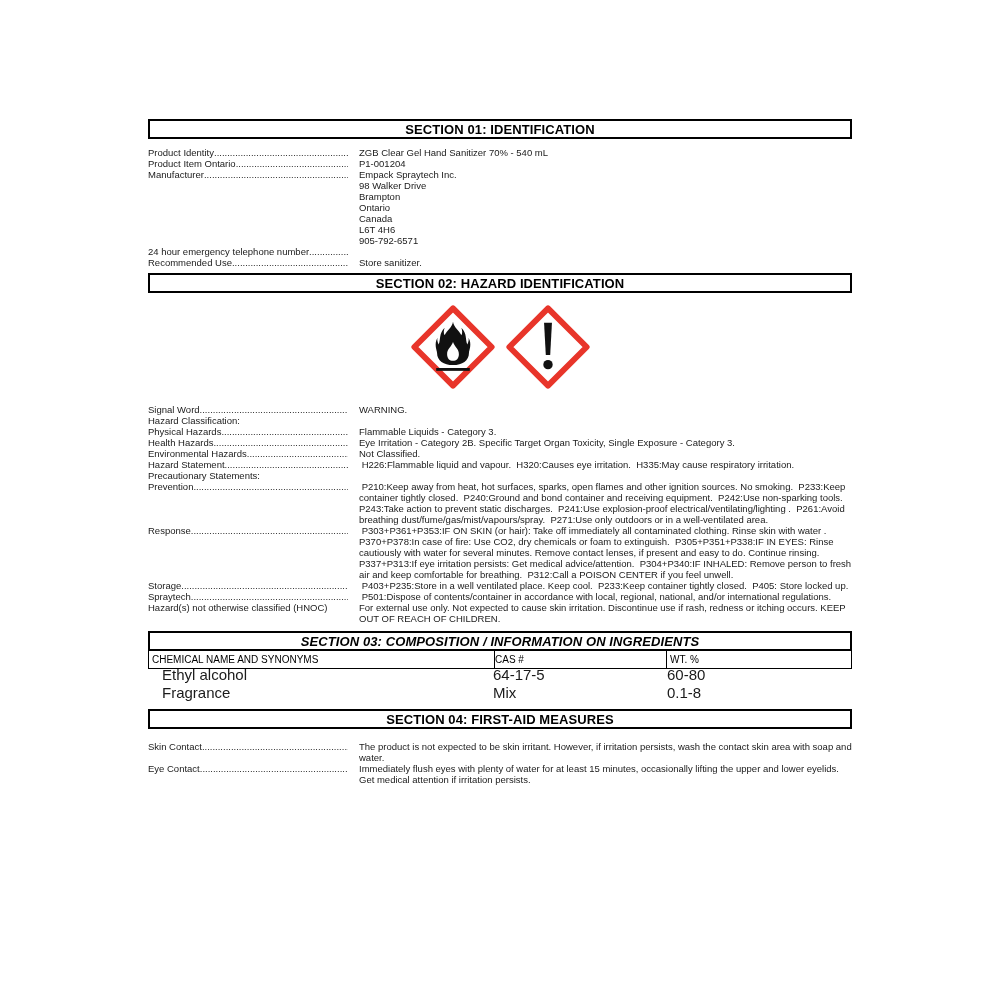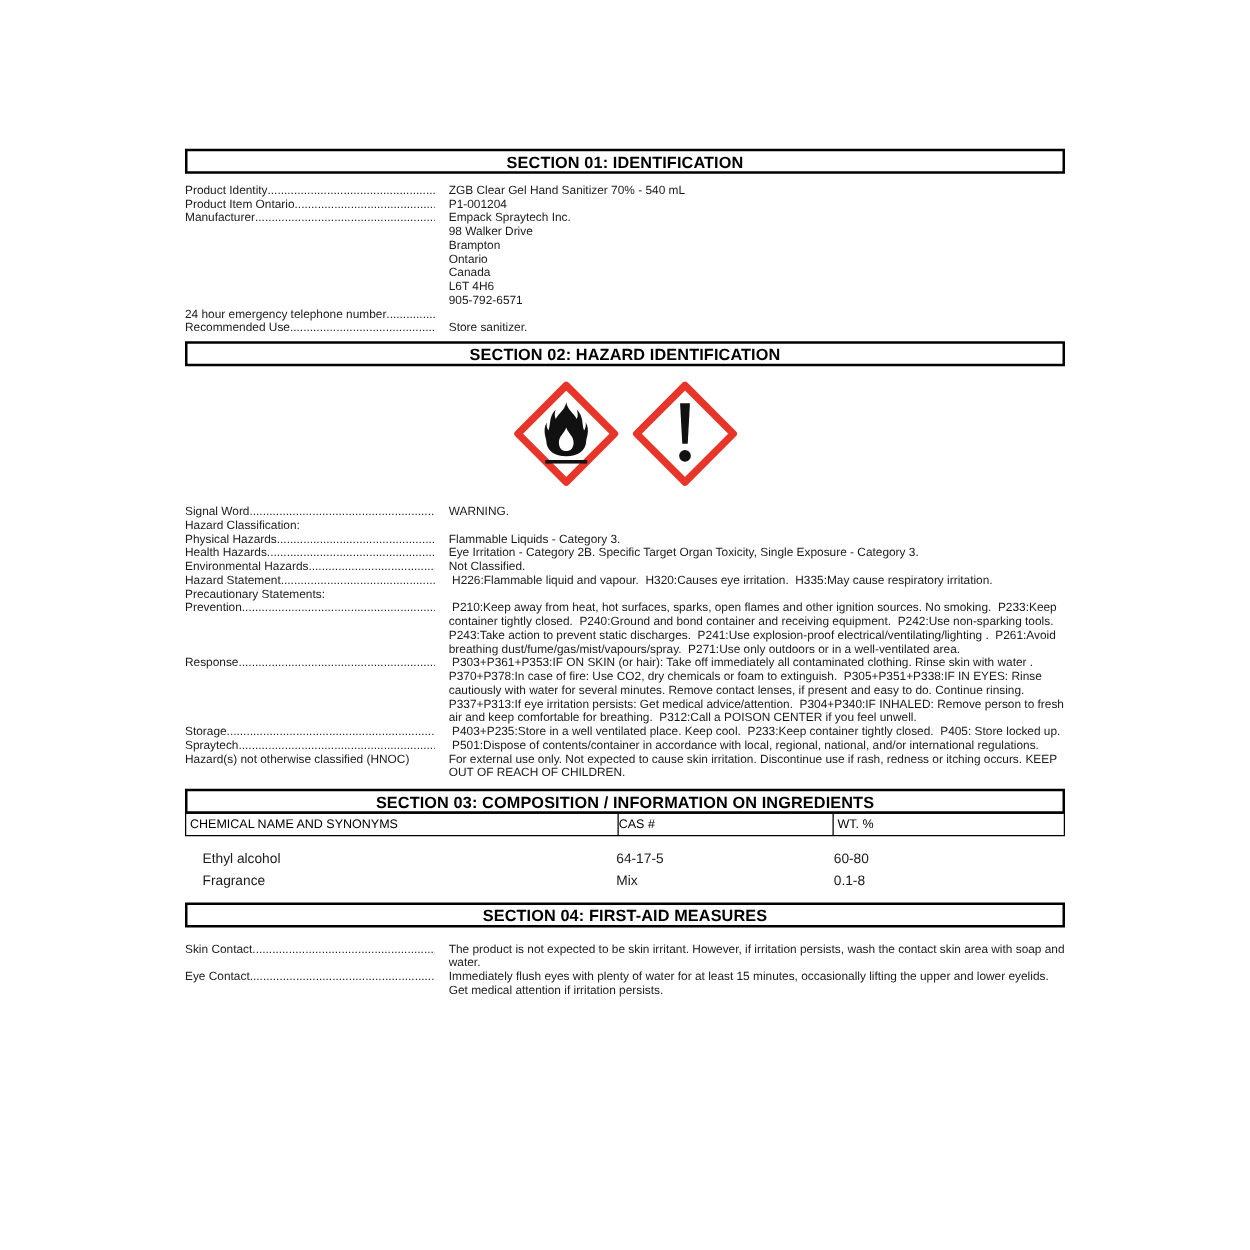--- a/index.html
+++ b/index.html
@@ -23,32 +23,32 @@
   .lbl { flex:0 0 211px; width:211px; display:flex; overflow:hidden; padding-right:11px; }
   .lt { white-space:nowrap; }
   .ld { flex:1 1 auto; overflow:hidden; white-space:nowrap; }
   .val { flex:1 1 auto; white-space:pre-wrap; width:480px; }
 
   .s1-fields { margin-top:8px; }
   .s2-head { margin-top:5px; }
   .pictos { margin-top:12px; display:flex; justify-content:center; gap:11px; height:84px; }
   .picto { width:84px; height:84px; display:block; }
   .s2-fields { margin-top:15px; }
-  .s3-head { margin-top:7px; }
+  .s3-head { margin-top:7px;font-style:italic; }
 
   .ing-head {
     display:flex; margin-top:-1px; border:1.5px solid #000; height:19px;
     font-size:10px; color:#000; align-items:stretch;
   }
   .ing-head > div { display:flex; align-items:center;text-align:right; }
   .c1 { width:345px; flex:0 0 345px; padding-left:3px; }
   .c2 { width:172px; flex:0 0 172px; padding-left:0; }
   .c3 { flex:1 1 auto; padding-left:3px; }
   .ing-head .c2, .ing-head .c3 { border-left:1.5px solid #000; }
-  .ing-rows { margin-top:13px; font-size:11px; line-height:11px; }
+  .ing-rows { font-size:15px; line-height:11px; }
   .ing-row { display:flex; }
   .ing-row + .ing-row { margin-top:7px; }
   .ing-row .c1 { padding-left:14px; }
   .ing-row .c3 { padding-left:2px; }
 
   .s4-head { margin-top:11px; }
   .s4-fields { margin-top:12px; }
 </style>
 </head>
 <body>

